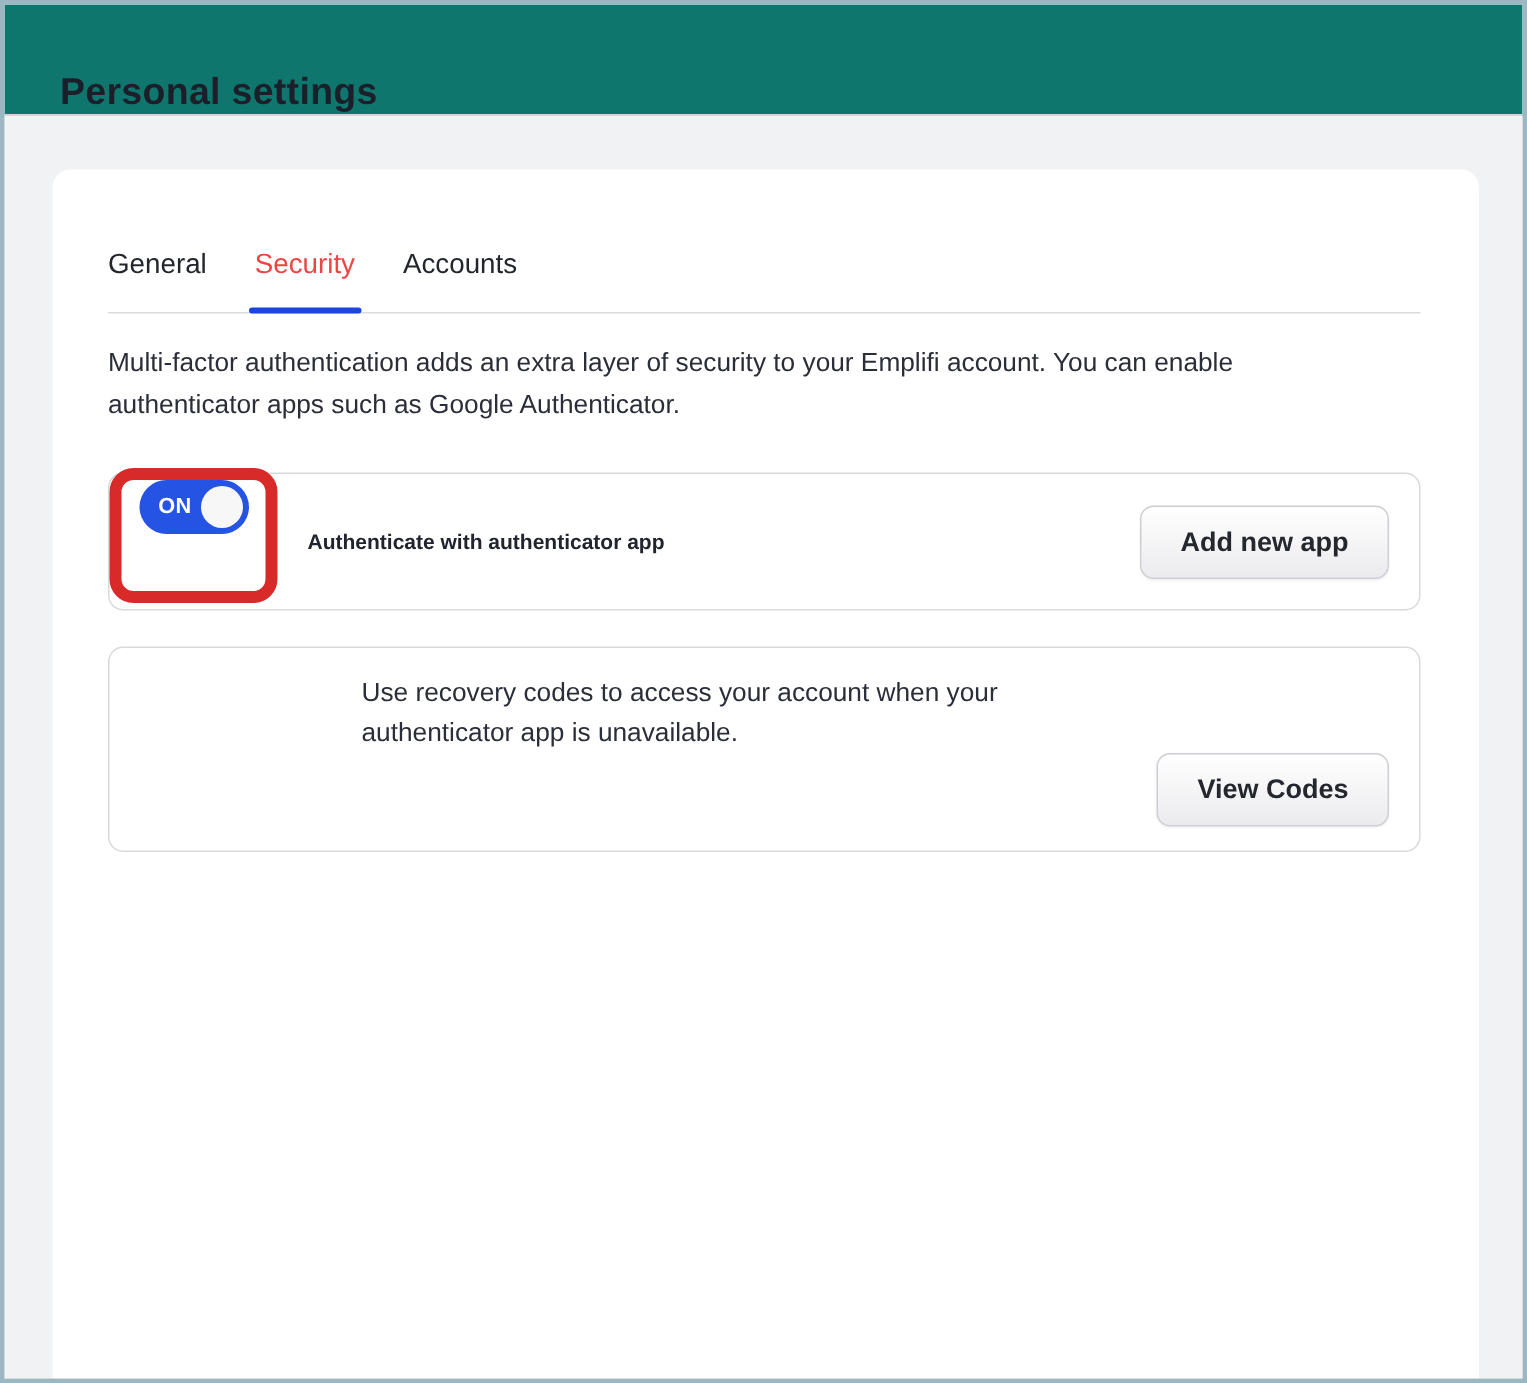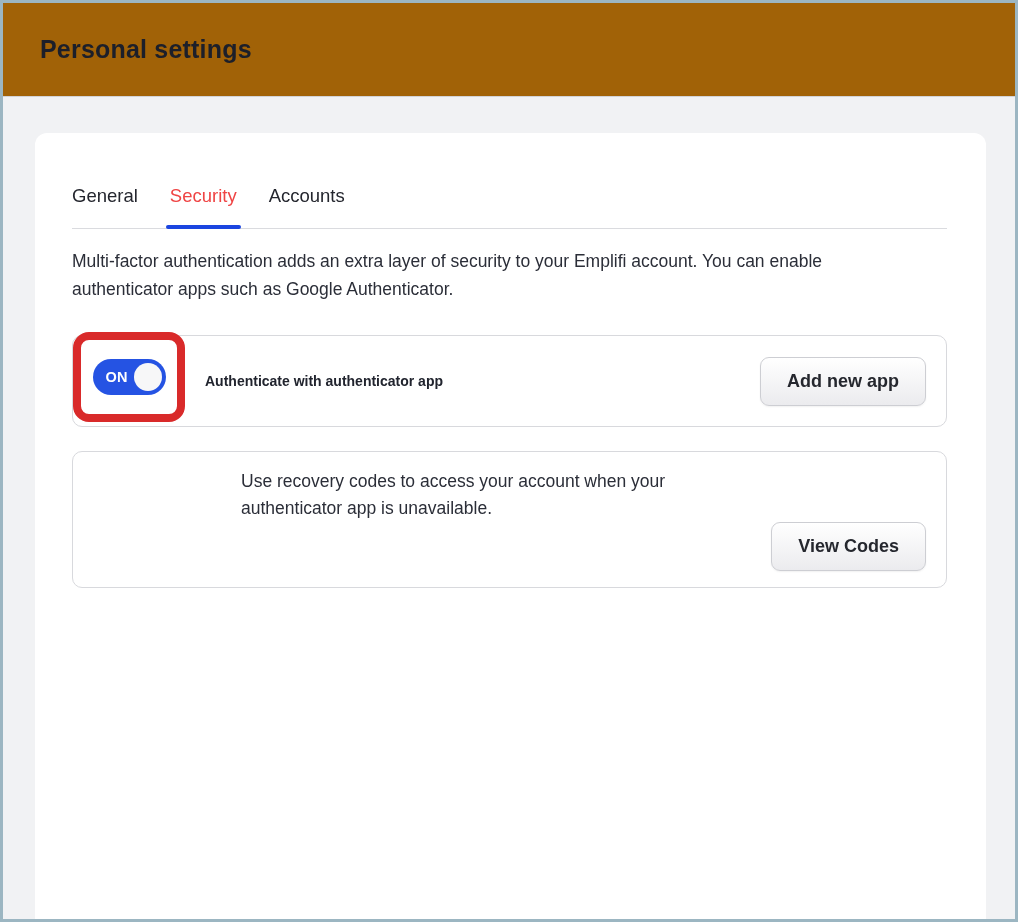--- a/index.html
+++ b/index.html
@@ -11,25 +11,25 @@
     height: 922px;
     border: 3px solid #9cb6c2;
     background: #f1f2f4;
     display: flex;
     flex-direction: column;
     overflow: hidden;
   }
 
   
   .app-header {
-    background: #a16207;
-    height: 94px;
+    background: #0f766e;
+    height: 74px;
     flex: 0 0 auto;
     display: flex;
-    align-items: center;
+    align-items: flex-end;
     padding-left: 37px;
     border-bottom: 1px solid #d2d3d7;
   }
   .app-title {
     font-size: 25px;
     font-weight: 700;
     color: #1c1f2a;
     letter-spacing: 0.2px;
   }
 
@@ -143,21 +143,21 @@
   .annotation-box {
     position: absolute;
     left: 0px;
     top: -4px;
     width: 112px;
     height: 90px;
     border: 8px solid #d92a2a;
     border-radius: 16px;
     background: #ffffff;
     display: flex;
-    align-items: center;
+    align-items: flex-start;
     justify-content: center;
     pointer-events: none;
   }
   .toggle {
     width: 73px;
     height: 36px;
     border-radius: 18px;
     background: #2553e3;
     display: flex;
     align-items: center;

